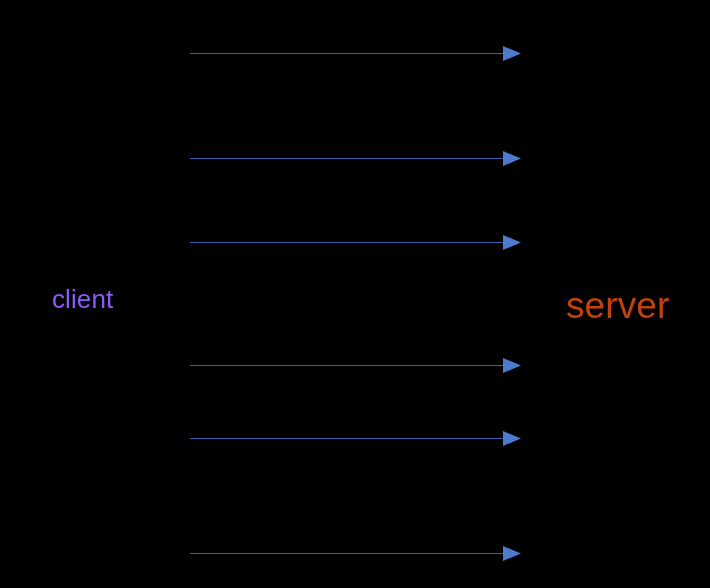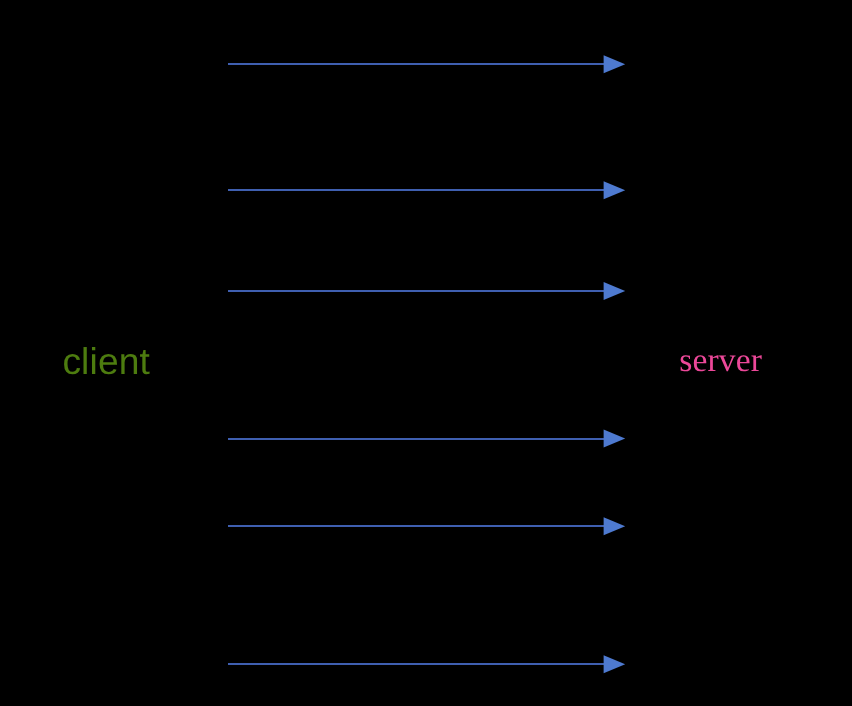--- a/index.html
+++ b/index.html
@@ -45,23 +45,23 @@
   .msg-arrow svg {
     display: block;
     overflow: visible;
   }
 </style>
 </head>
 <body>
 
 <div id="canvas">
 
-  <div id="label-client" class="lifeline-label" style="left: 52px; top: 286px; color: #4d7c0f; font-size: 31px;">client</div>
+  <div id="label-client" class="lifeline-label" style="left: 52px; top: 286px; color: #8b5cf6; font-size: 26px;">client</div>
 
-  <div id="label-server" class="lifeline-label" style="left: 566px; top: 287px; color: #ec4899; font-size: 28px; font-family: Liberation Serif, serif;">server</div>
+  <div id="label-server" class="lifeline-label" style="left: 566px; top: 287px; color: #c2410c; font-size: 37px;">server</div>
 
   <div id="arrows-layer">
       <div class="msg-arrow" style="left: 190px; top: 45.5px; width: 331px; height: 15px;">
         <svg width="331" height="15" viewBox="0 0 331 15">
           <line x1="0" y1="7.5" x2="314" y2="7.5" stroke="#3f5fb0" stroke-width="1.5" shape-rendering="crispEdges"></line>
           <polygon points="313,0 331,7.5 313,15" fill="#4e7ad0"></polygon>
         </svg>
       </div>
       <div class="msg-arrow" style="left: 190px; top: 150.5px; width: 331px; height: 15px;">
         <svg width="331" height="15" viewBox="0 0 331 15">

